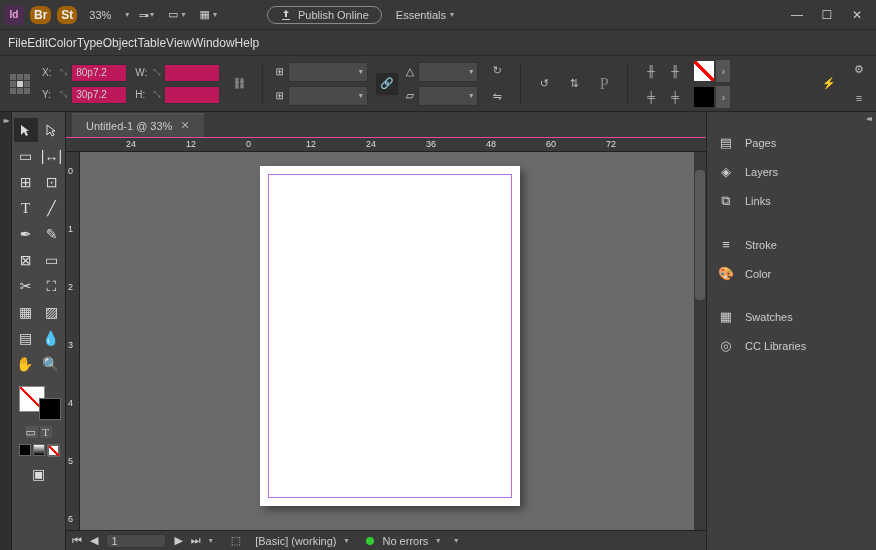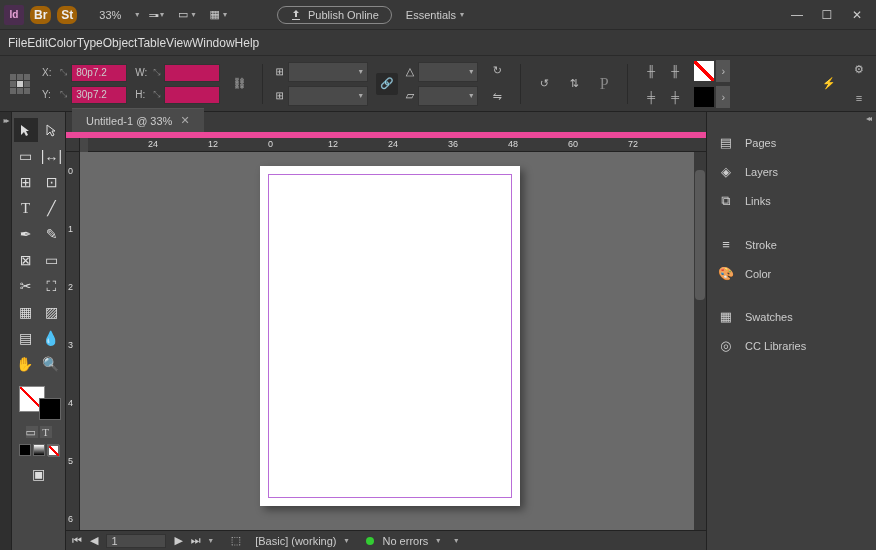--- a/index.html
+++ b/index.html
@@ -1,20 +1,20 @@
 <!DOCTYPE html>
 <html><head>
 <meta charset="utf-8">
 <style>
 *{margin:0;padding:0;box-sizing:border-box;font-family:"Segoe UI",Tahoma,sans-serif;font-size:11px;color:#ccc;user-select:none}
 body{background:#383838;width:876px;height:550px;overflow:hidden;display:flex;flex-direction:column}
 .topbar{height:30px;background:#383838;border-bottom:1px solid #2a2a2a;display:flex;align-items:center;padding:12px 4px;gap:6px}
 .id-logo{width:20px;height:20px;background:#4b2d4f;color:#e7a3d7;font-weight:bold;font-size:10px;display:flex;align-items:center;justify-content:center;border-radius:2px}
 .chip{background:#a16207;color:#eee;font-size:12px;font-weight:bold;padding:2px 4px;border-radius:7px}
-.zoom-box{display:flex;align-items:center;gap:2px;margin-left:16px}
+.zoom-box{display:flex;align-items:center;gap:2px;margin-left:6px}
 .zoom-val{min-width:34px}
 .caret{font-size:8px;color:#aaa}
 .tb-btn{display:flex;align-items:center;gap:3px;padding:2px 4px}
 .publish{border:1px solid #888;border-radius:11px;padding:2px 12px;display:flex;align-items:center;gap:6px;margin-left:40px}
 .essentials{margin-left:8px;display:flex;align-items:center;gap:4px}
 .search{margin-left:8px;background:#2f2f2f;border:1px solid #222;border-radius:2px;padding:2px 6px;display:flex;align-items:center;gap:4px;width:130px}
 .search input{background:transparent;border:0;outline:0;color:#888;font-style:italic;width:100%}
 .winctl{margin-left:auto;display:flex;gap:0}
 .winctl div{width:30px;height:26px;display:flex;align-items:center;justify-content:center;color:#ccc;font-size:12px}
 .menubar{height:26px;background:#383838;border-bottom:1px solid #2a2a2a;display:flex;align-items:center;padding:0 8px;}
@@ -37,25 +37,25 @@
 .tool.active{background:#2a2a2a}
 .swatch-area{margin-top:6px;width:44px;height:36px;position:relative}
 .sw1{position:absolute;left:2px;top:2px;width:26px;height:26px;background:#fff;border:1px solid #888}
 .sw1::after{content:"";position:absolute;left:0;top:0;right:0;bottom:0;background:linear-gradient(to top right,transparent 46%,red 46%,red 54%,transparent 54%)}
 .sw2{position:absolute;right:0;bottom:0;width:22px;height:22px;background:#000;border:1px solid #666}
 .mini-sw{display:flex;gap:2px;margin-top:4px}
 .mini-sw div{width:12px;height:12px}
 .bot-sw{display:flex;gap:2px;margin-top:4px}
 .bot-sw div{width:12px;height:12px;border:1px solid #666}
 .doc-area{flex:1;display:flex;flex-direction:column;background:#474747;min-width:0}
-.tabbar{height:26px;background:#3a3a3a;display:flex;align-items:flex-end;border-bottom:6px solid #ec4899}
+.tabbar{height:26px;background:#3a3a3a;display:flex;align-items:flex-end;border-bottom:1px solid #ec4899}
 .tab{background:#4a4a4a;padding:5px 14px;font-size:11px;display:flex;align-items:center;gap:8px;border-top:1px solid #555;margin-left:6px}
 .tab .x{color:#aaa;font-size:11px}
 .canvas-wrap{flex:1;position:relative;overflow:hidden}
-.ruler-h{position:absolute;left:22px;right:0;top:0;height:14px;background:#3a3a3a;border-bottom:1px solid #222;display:flex}
+.ruler-h{position:absolute;left:0;right:0;top:0;height:14px;background:#3a3a3a;border-bottom:1px solid #222;display:flex}
 .ruler-h span{position:absolute;top:1px;font-size:9px;color:#ddd}
 .ruler-v{position:absolute;left:0;top:14px;bottom:0;width:14px;background:#3a3a3a;border-right:1px solid #222}
 .ruler-v span{position:absolute;left:2px;font-size:9px;color:#ddd}
 .ruler-corner{position:absolute;left:0;top:0;width:14px;height:14px;background:#3a3a3a;border-right:1px solid #222;border-bottom:1px solid #222}
 .viewport{position:absolute;left:14px;top:14px;right:0;bottom:0;background:#6a6a6a;overflow:hidden}
 .page{position:absolute;left:180px;top:14px;width:260px;height:340px;background:#fff;box-shadow:4px 4px 8px rgba(0,0,0,.4)}
 .margin{position:absolute;left:8px;top:8px;right:8px;bottom:8px;border:1px solid #b96dd8}
 .vscroll{position:absolute;right:0;top:14px;bottom:0;width:12px;background:#3a3a3a}
 .vthumb{position:absolute;right:1px;top:18px;width:10px;height:130px;background:#5a5a5a;border-radius:4px}
 .statusbar{height:20px;background:#3a3a3a;border-top:1px solid #222;display:flex;align-items:center;gap:8px;padding:0 6px;font-size:10px}

